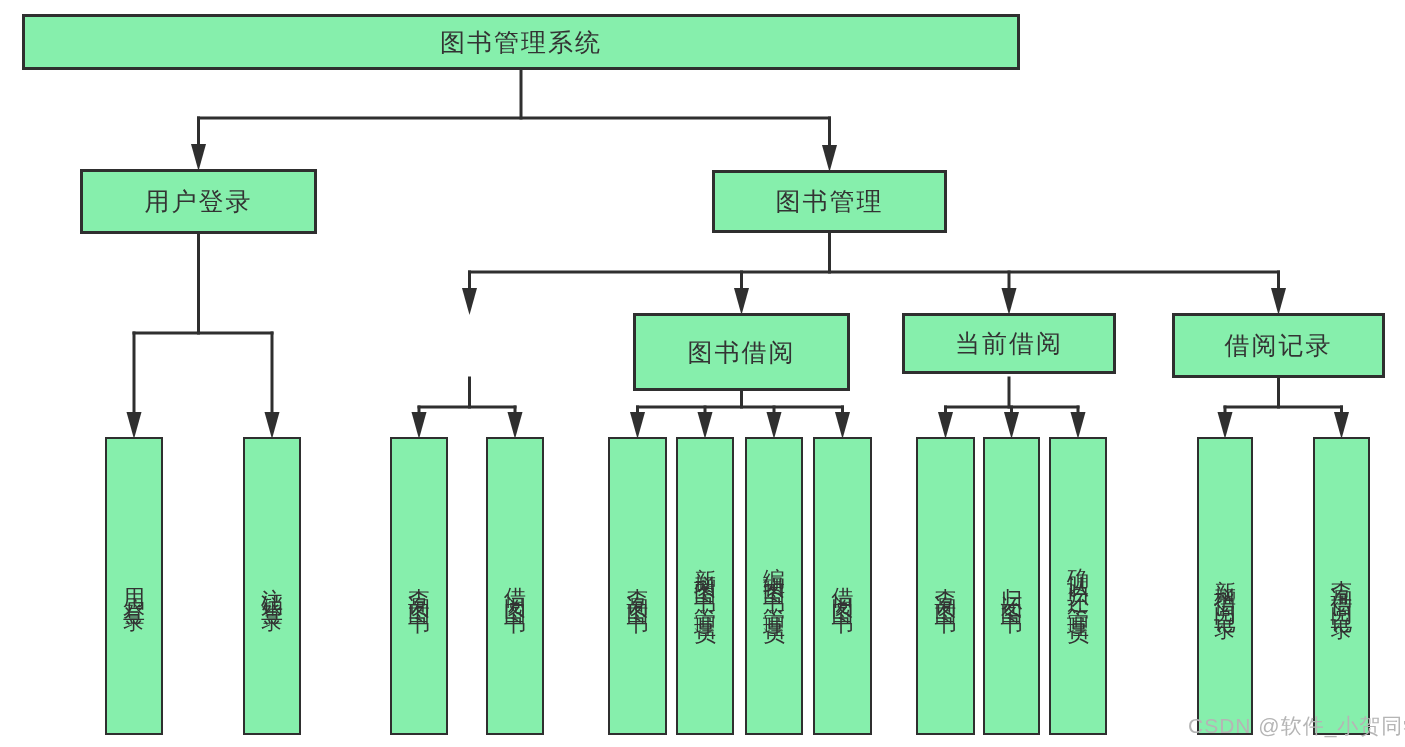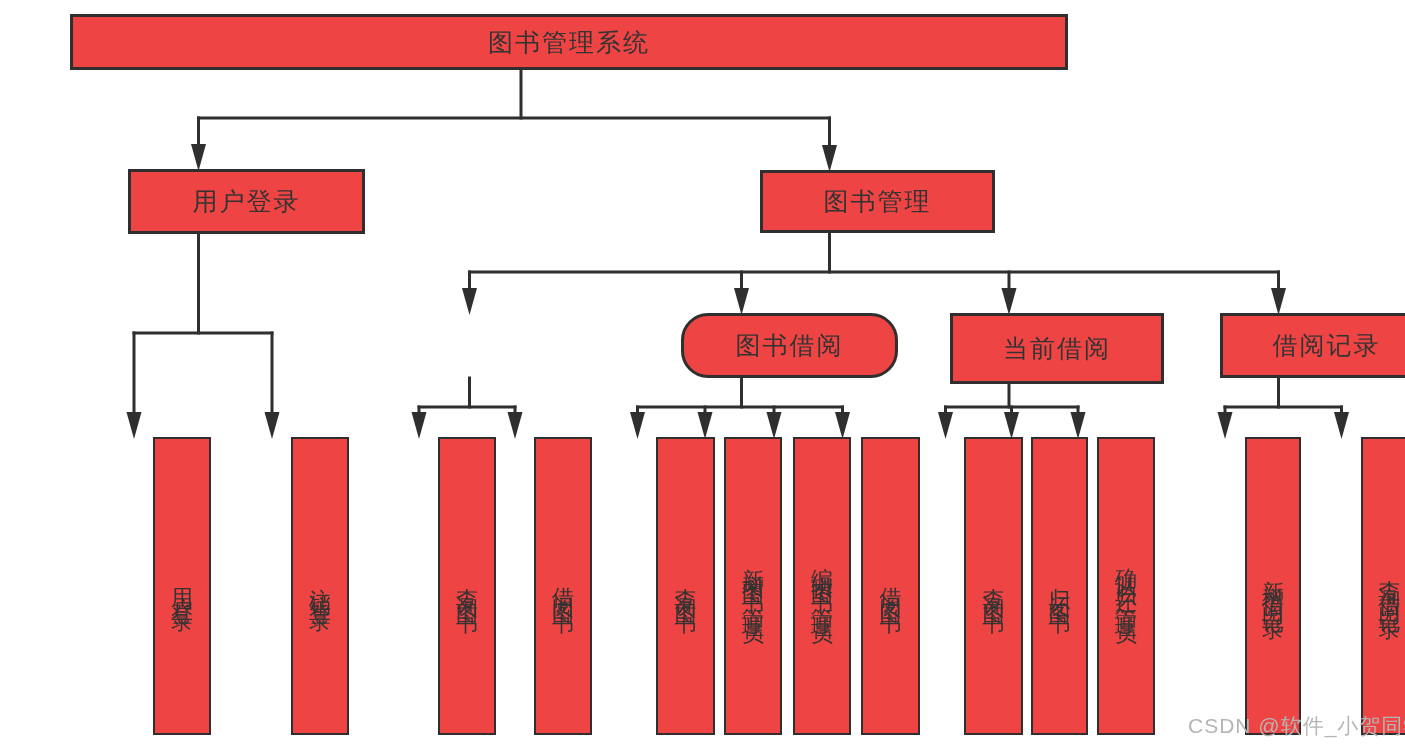--- a/index.html
+++ b/index.html
@@ -6,49 +6,48 @@
   #canvas{
     position:relative;
     width:1405px;height:747px;
     background:#ffffff;
     overflow:hidden;
     font-family:"Liberation Sans","DejaVu Sans",sans-serif;
   }
   #edges{position:absolute;left:0;top:0;width:1405px;height:747px;}
   .box{
     position:absolute;
-    background:#ef4444;
+    background:#86efac;
     border:3px solid #2f2f2f;
     box-sizing:border-box;
     display:flex;
     align-items:center;
     justify-content:center;
     color:#333333;
-    margin-left:48px;
   }
   .head{font-size:25px;letter-spacing:2px;font-weight:400;}
   .leaf{
     top:437px;width:58px;height:298px;
     border-width:2.5px;
     font-size:22px;
   }
   .vtext{
     writing-mode:vertical-rl;
     text-orientation:mixed;
     letter-spacing:8px;
     line-height:1;
     white-space:nowrap;
   }
   
   .n-root{left:22px;top:14px;width:998px;height:56px;}
   .n-ul{left:80px;top:169px;width:237px;height:65px;}
   .n-bm{left:712px;top:170px;width:235px;height:63px;text-align:right;}
   .n-l31{left:362px;top:313px;width:215px;height:65px;}
-  .n-l32{left:633px;top:313px;width:217px;height:65px;border-radius:27px;}
-  .n-l33{left:902px;top:313px;width:214px;height:71px;}
+  .n-l32{left:633px;top:313px;width:217px;height:78px;}
+  .n-l33{left:902px;top:313px;width:214px;height:61px;}
   .n-l34{left:1172px;top:313px;width:213px;height:65px;}
   .n-a1{left:105px;}
   .n-a2{left:243px;}
   .n-b1{left:390px;}
   .n-b2{left:486px;}
   .n-c1{left:608px;width:59px;}
   .n-c2{left:676px;}
   .n-c3{left:745px;}
   .n-c4{left:813px;width:59px;}
   .n-d1{left:916px;width:59px;}

